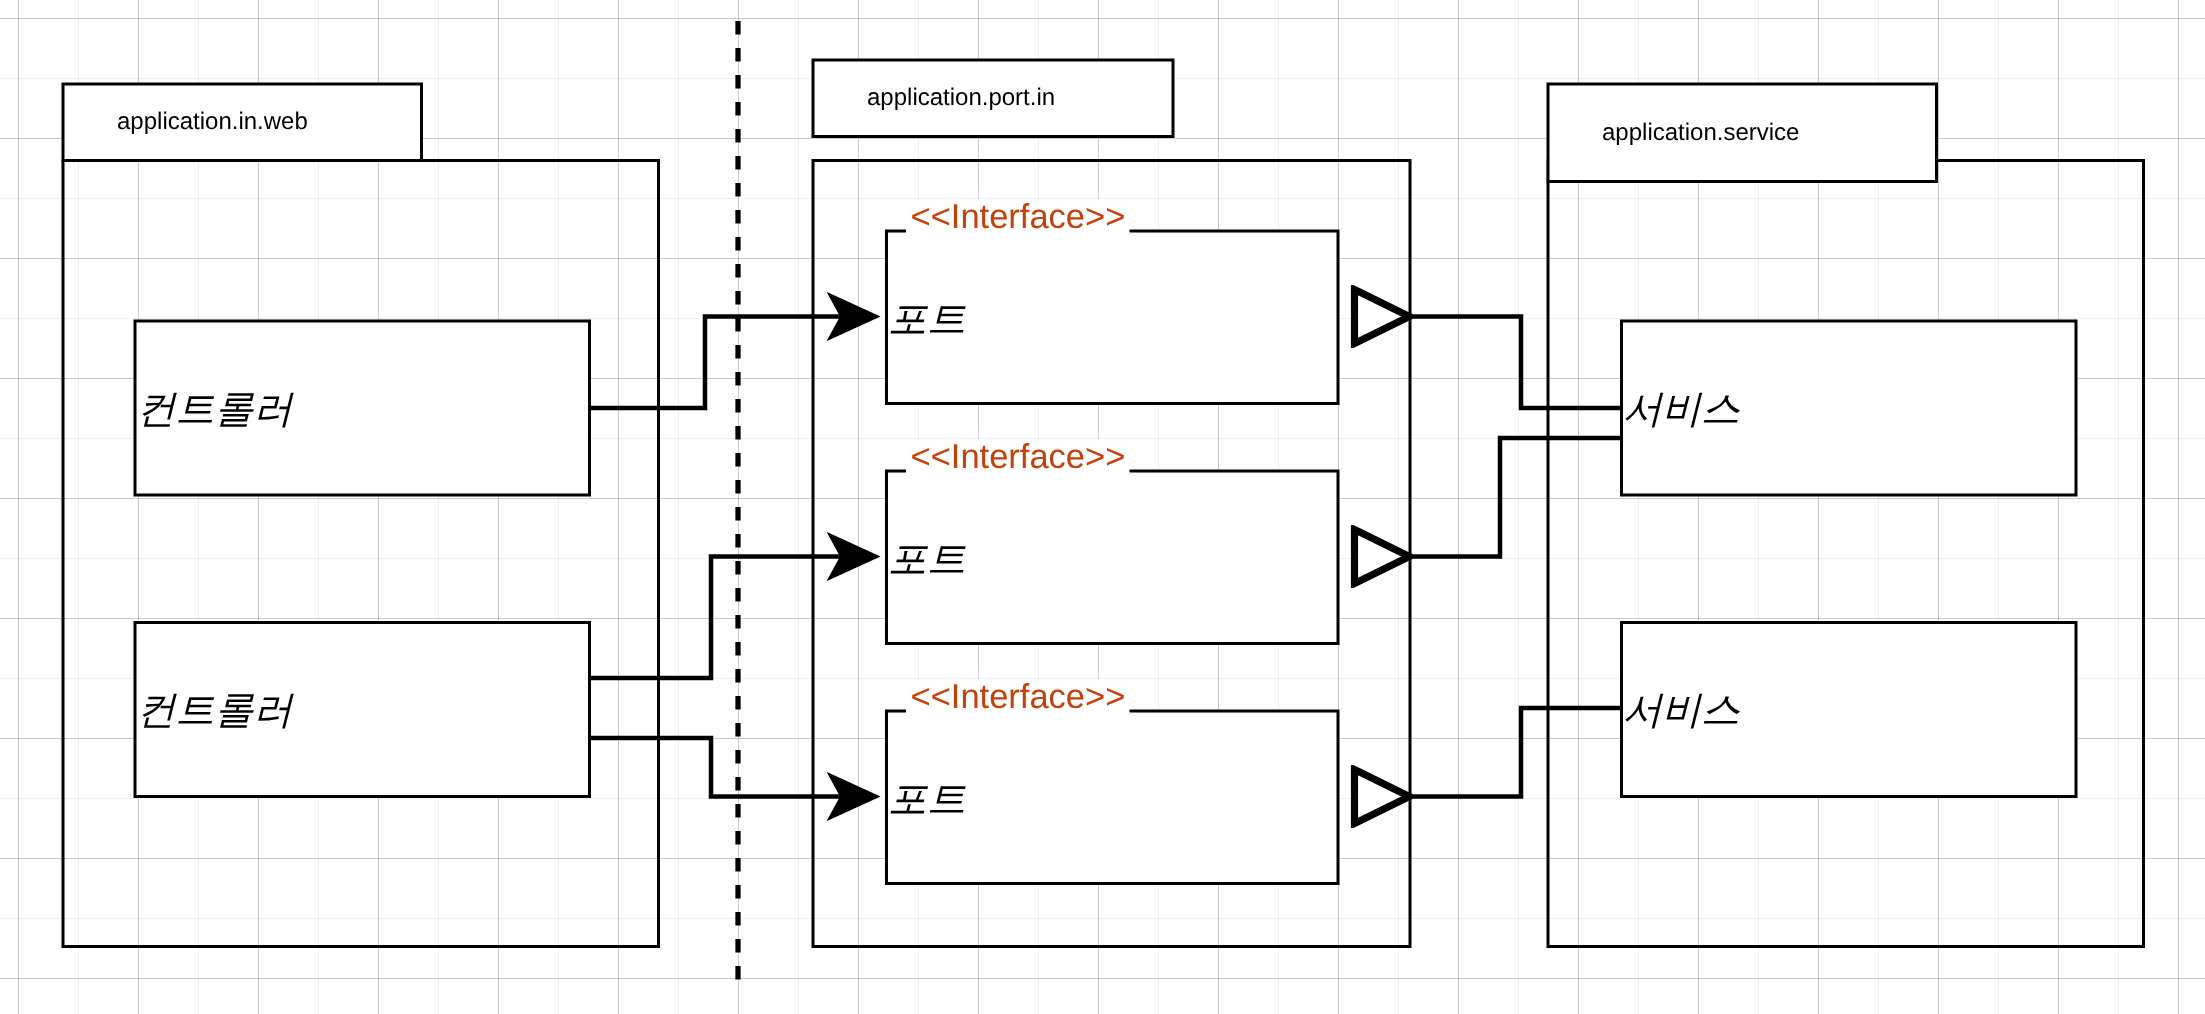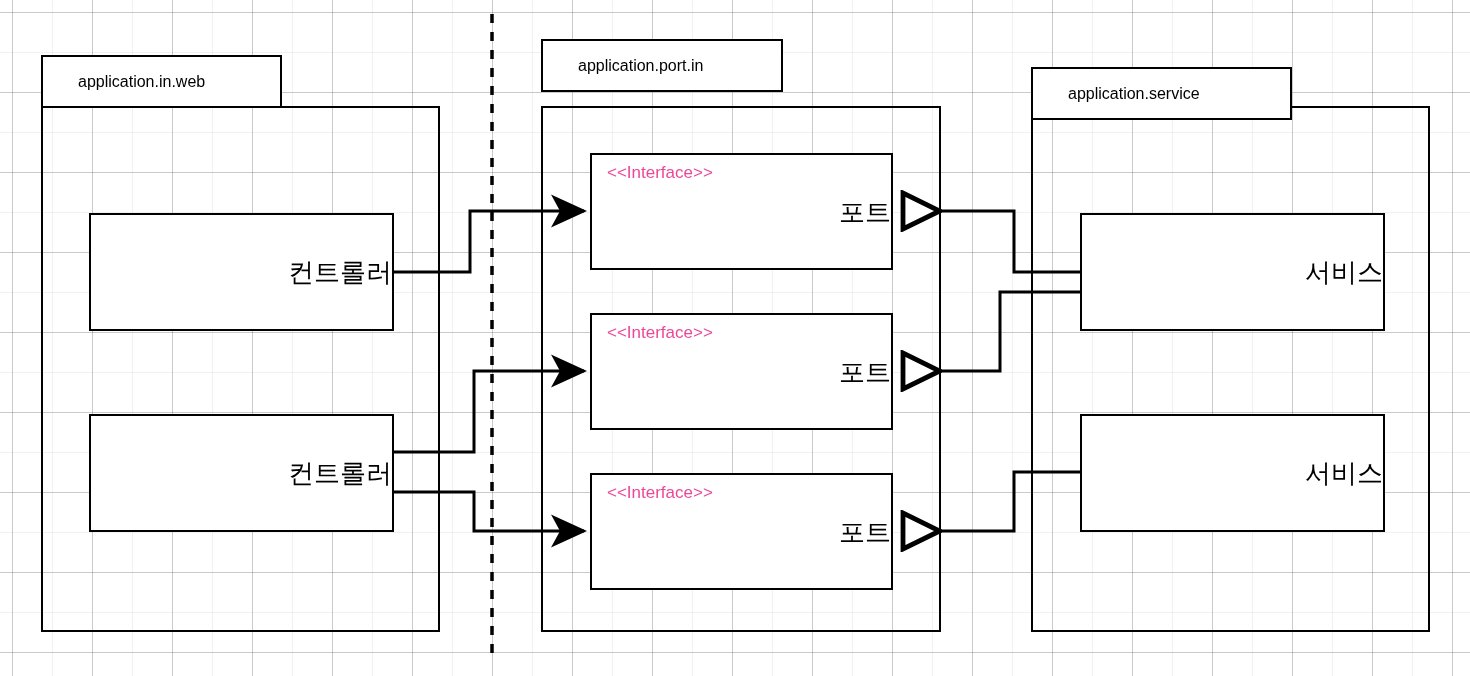--- a/index.html
+++ b/index.html
@@ -60,38 +60,38 @@
     background: transparent;
     z-index: 1;
   }
   .node {
     position: absolute;
     box-sizing: border-box;
     border: 2.5px solid #000000;
     background: #ffffff;
     display: flex;
     align-items: center;
-    justify-content: flex-end;
+    justify-content: flex-start;
     z-index: 4;
+    font-style: italic;
   }
   .node span.node-label {
     font-size: 26px;
     color: #000000;
     line-height: 1;
   }
   .stereotype {
     position: absolute;
     z-index: 5;
-    font-size: 17px;
-    color: #ec4899;
+    font-size: 23px;
+    color: #c2410c;
     background: #ffffff;
     white-space: nowrap;
     line-height: 1;
     padding: 0 3px;
-    margin-top: 31px;
   }
 </style>
 </head>
 <body>
 
 <div id="canvas">
 
   <div class="pkg">
     <div class="pkg-tab" style="left:41px; top:55px; width:241px; height:53px;">
       <span>application.in.web</span>
@@ -100,21 +100,21 @@
   </div>
 
   <div class="pkg">
     <div class="pkg-tab" style="left:541px; top:39px; width:242px; height:53px;">
       <span>application.port.in</span>
     </div>
     <div class="pkg-body" style="left:541px; top:106px; width:400px; height:526px;"></div>
   </div>
 
   <div class="pkg">
-    <div class="pkg-tab" style="left:1031px; top:67px; width:261px; height:53px;">
+    <div class="pkg-tab" style="left:1031px; top:55px; width:261px; height:67px;">
       <span>application.service</span>
     </div>
     <div class="pkg-body" style="left:1031px; top:106px; width:399px; height:526px;"></div>
   </div>
 
   <svg id="wires" viewBox="0 0 1470 676">
     <defs>
       <marker id="arrow-filled" viewBox="0 0 12 12" refX="11" refY="6" markerWidth="12" markerHeight="12" orient="auto-start-reverse">
         <path d="M 0 0.5 L 12 6 L 0 11.5 L 3 6 Z" fill="#000000"></path>
       </marker>

